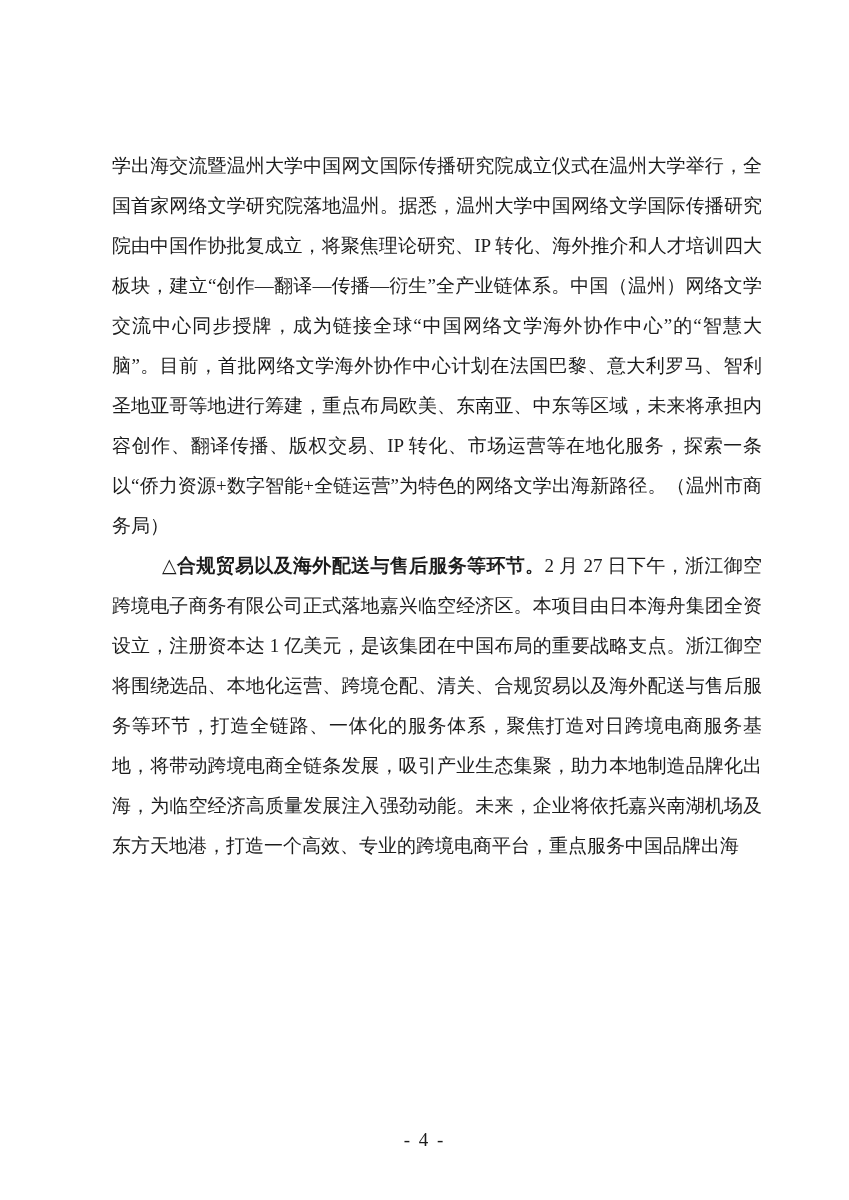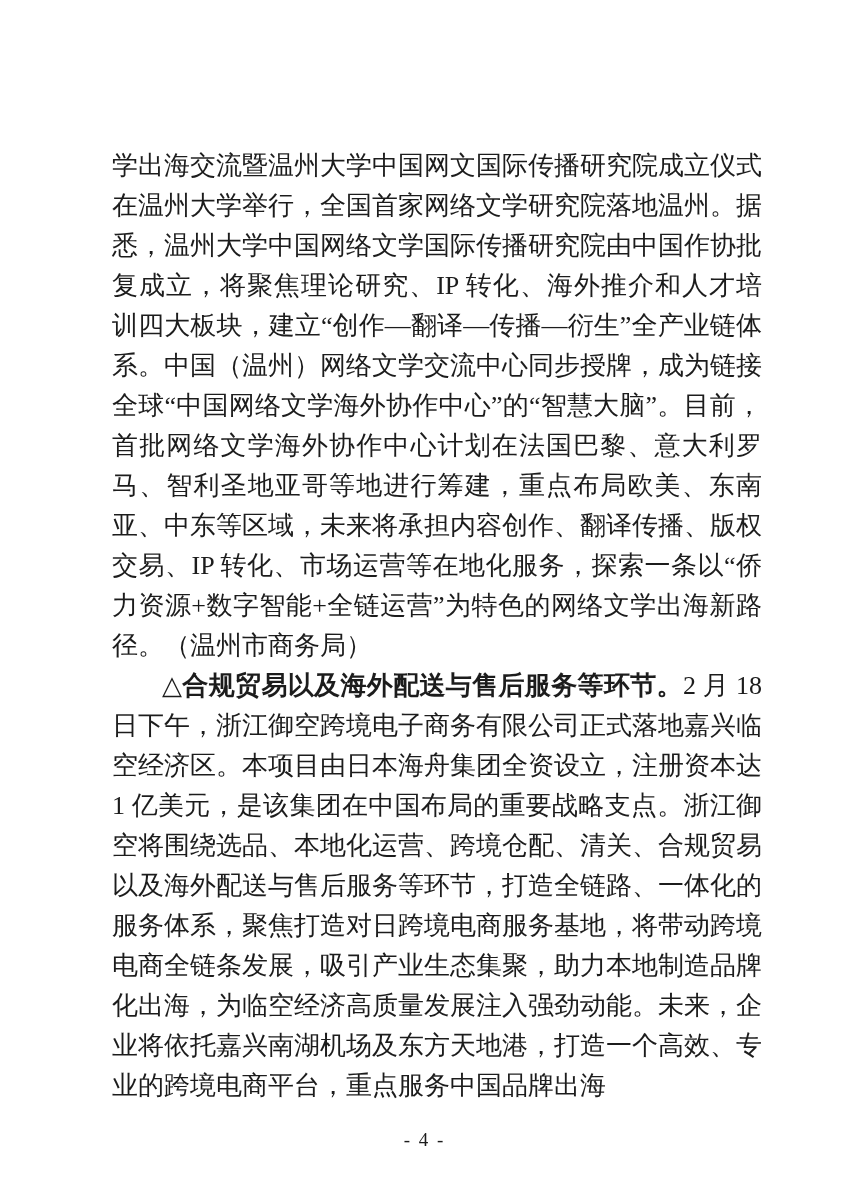--- a/index.html
+++ b/index.html
@@ -14,21 +14,21 @@
       background: #ffffff;
       overflow: hidden;
       font-family: "Liberation Serif", "DejaVu Serif", serif;
       color: #1c1c1c;
     }
     .content {
       position: absolute;
       left: 112px;
       top: 146px;
       width: 650px;
-      font-size: 26px;
+      font-size: 19px;
       line-height: 40px;
       text-align: justify;
       letter-spacing: 0px;
     }
     .para {
       margin: 0;
       padding: 0;
     }
     .para-continuation {
       text-indent: 0;
@@ -50,16 +50,16 @@
       letter-spacing: 2px;
       color: #1c1c1c;
     }
   </style>
 </head>
 <body>
 
 <div class="page">
   <div class="content">
     <p class="para para-continuation">学出海交流暨温州大学中国网文国际传播研究院成立仪式在温州大学举行，全国首家网络文学研究院落地温州。据悉，温州大学中国网络文学国际传播研究院由中国作协批复成立，将聚焦理论研究、IP 转化、海外推介和人才培训四大板块，建立“创作—翻译—传播—衍生”全产业链体系。中国（温州）网络文学交流中心同步授牌，成为链接全球“中国网络文学海外协作中心”的“智慧大脑”。目前，首批网络文学海外协作中心计划在法国巴黎、意大利罗马、智利圣地亚哥等地进行筹建，重点布局欧美、东南亚、中东等区域，未来将承担内容创作、翻译传播、版权交易、IP 转化、市场运营等在地化服务，探索一条以“侨力资源+数字智能+全链运营”为特色的网络文学出海新路径。（温州市商务局）</p>
-    <p class="para para-item"><span class="item-lead">△合规贸易以及海外配送与售后服务等环节。</span><span>2 月 18 日下午，浙江御空跨境电子商务有限公司正式落地嘉兴临空经济区。本项目由日本海舟集团全资设立，注册资本达 1 亿美元，是该集团在中国布局的重要战略支点。浙江御空将围绕选品、本地化运营、跨境仓配、清关、合规贸易以及海外配送与售后服务等环节，打造全链路、一体化的服务体系，聚焦打造对日跨境电商服务基地，将带动跨境电商全链条发展，吸引产业生态集聚，助力本地制造品牌化出海，为临空经济高质量发展注入强劲动能。未来，企业将依托嘉兴南湖机场及东方天地港，打造一个高效、专业的跨境电商平台，重点服务中国品牌出海</span></p>
+    <p class="para para-item"><span class="item-lead">△合规贸易以及海外配送与售后服务等环节。</span><span>2 月 27 日下午，浙江御空跨境电子商务有限公司正式落地嘉兴临空经济区。本项目由日本海舟集团全资设立，注册资本达 1 亿美元，是该集团在中国布局的重要战略支点。浙江御空将围绕选品、本地化运营、跨境仓配、清关、合规贸易以及海外配送与售后服务等环节，打造全链路、一体化的服务体系，聚焦打造对日跨境电商服务基地，将带动跨境电商全链条发展，吸引产业生态集聚，助力本地制造品牌化出海，为临空经济高质量发展注入强劲动能。未来，企业将依托嘉兴南湖机场及东方天地港，打造一个高效、专业的跨境电商平台，重点服务中国品牌出海</span></p>
   </div>
   <div class="footer">- 4 -</div>
 </div>
 
 </body></html>

